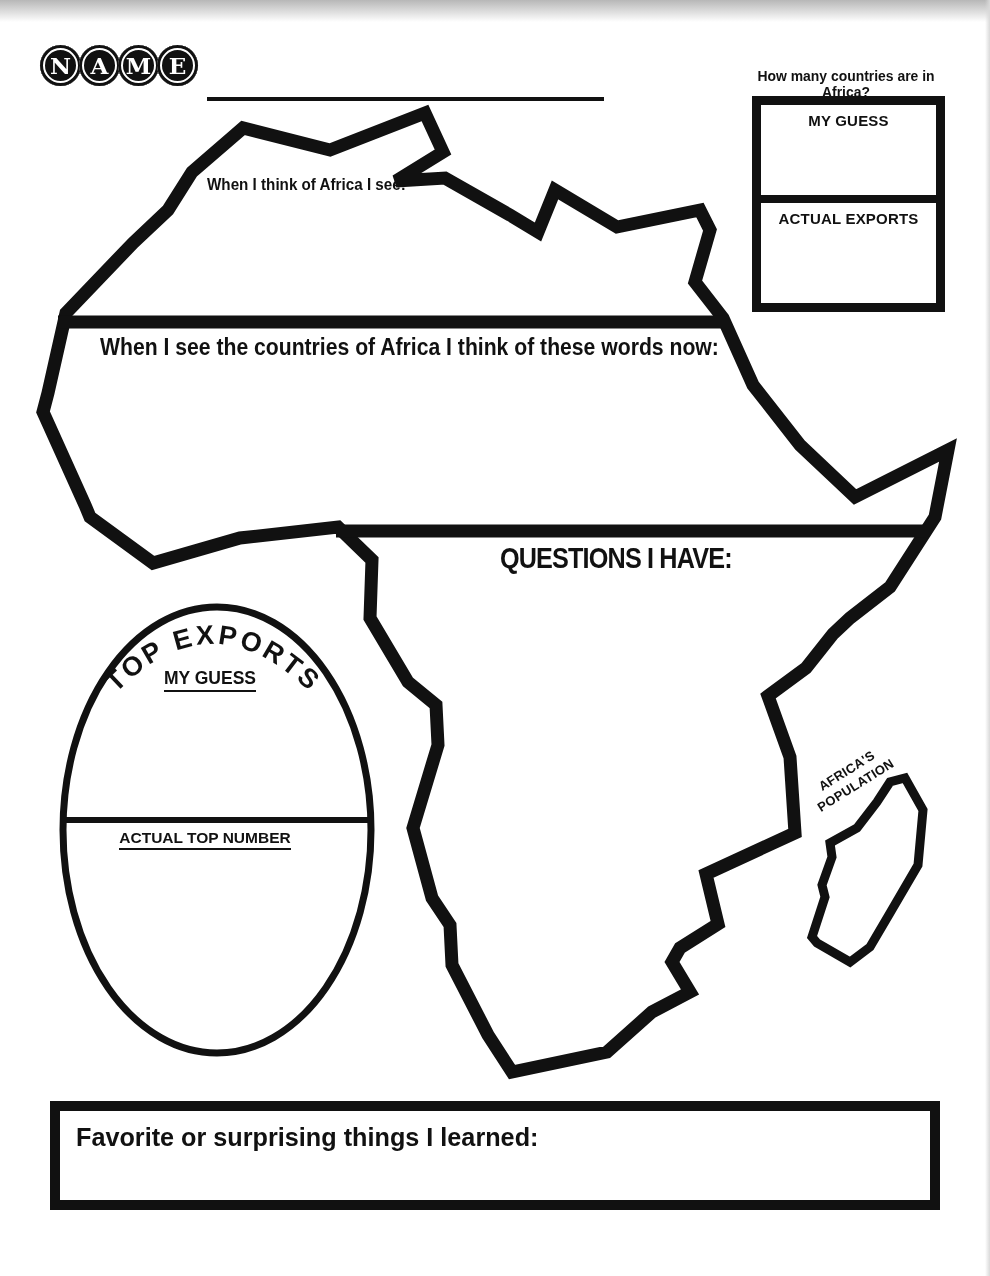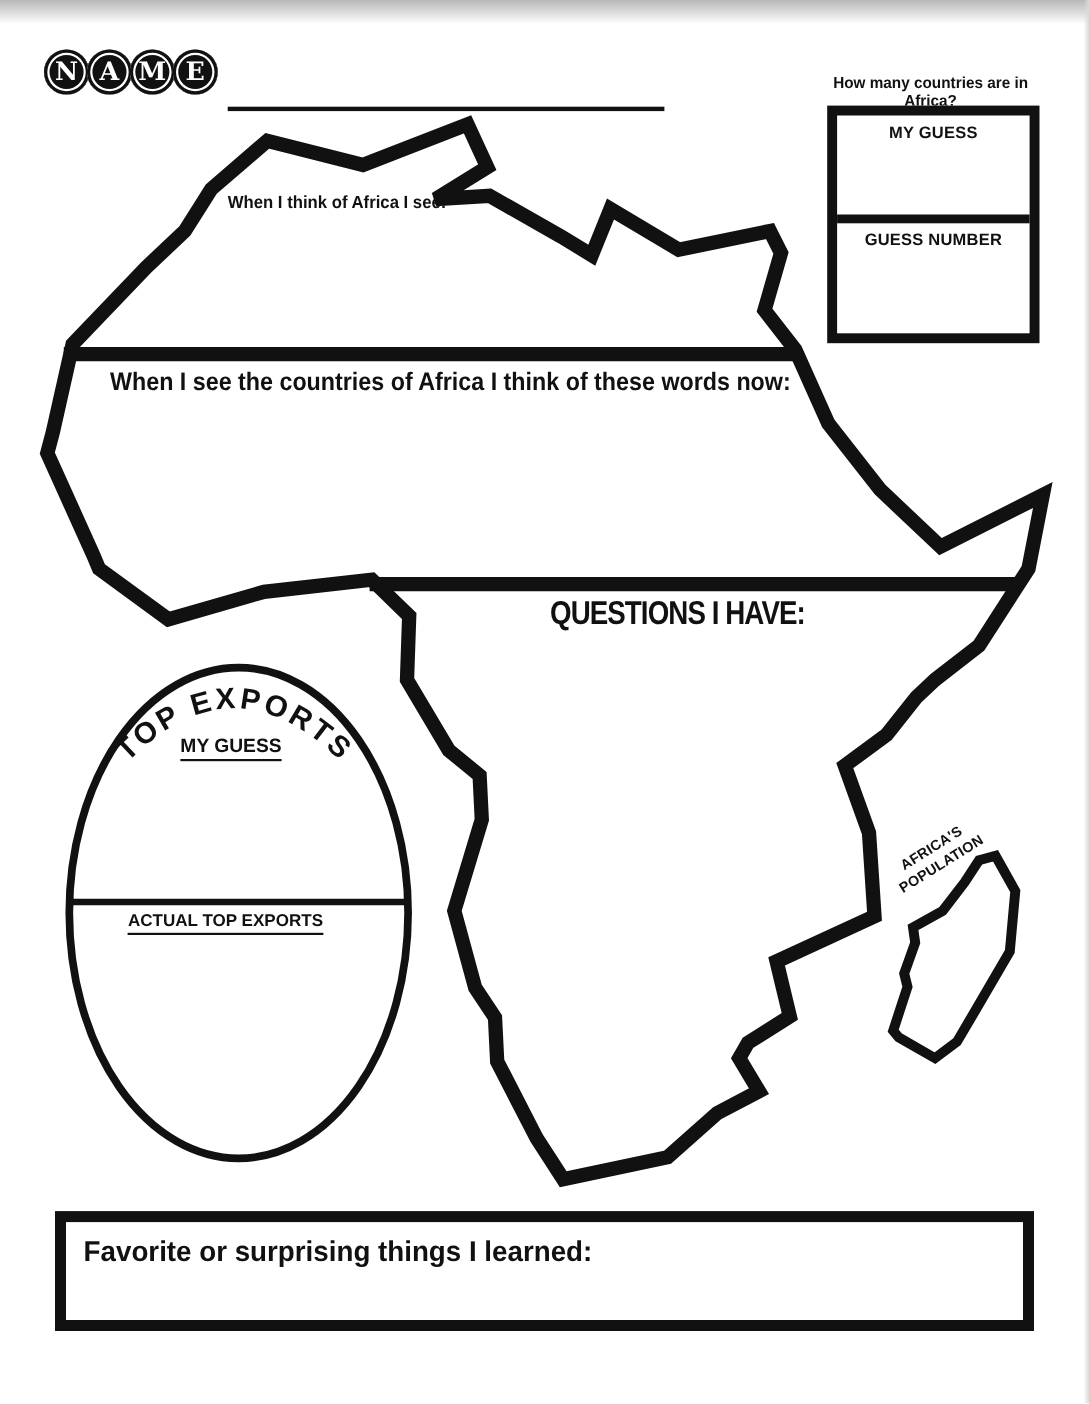--- a/index.html
+++ b/index.html
@@ -106,38 +106,38 @@
   </div>
   <div class="name-line"></div>
 
   <div class="cbox-title">How many countries are in Africa?</div>
   <div class="cbox">
     <div class="half-top">
       <span class="half-label">MY GUESS</span>
     </div>
     <div class="div"></div>
     <div class="half-bot">
-      <span class="half-label">GUESS NUMBER</span>
+      <span class="half-label">ACTUAL EXPORTS</span>
     </div>
   </div>
 
   <div class="prompt p1">When I think of Africa I see:</div>
   <div class="prompt p2">When I see the countries of Africa I think of these words now:</div>
   <div class="prompt p3">QUESTIONS I HAVE:</div>
 
   <div class="writein" style="left:130px;top:210px;width:560px;height:100px;"></div>
   <div class="writein" style="left:90px;top:375px;width:750px;height:140px;"></div>
   <div class="writein" style="left:430px;top:590px;width:330px;height:350px;"></div>
 
   <div class="oval-guess">
     <span>MY GUESS</span>
   </div>
   <div class="writein" style="left:95px;top:700px;width:245px;height:112px;"></div>
   <div class="oval-actual">
-    <span>ACTUAL TOP EXPORTS</span>
+    <span>ACTUAL TOP NUMBER</span>
   </div>
   <div class="writein" style="left:90px;top:862px;width:255px;height:175px;"></div>
 
   <div class="mada-label">
     <div>AFRICA'S</div>
     <div>POPULATION</div>
   </div>
   <div class="writein" style="left:820px;top:800px;width:95px;height:150px;"></div>
 
   <div class="bbox">

